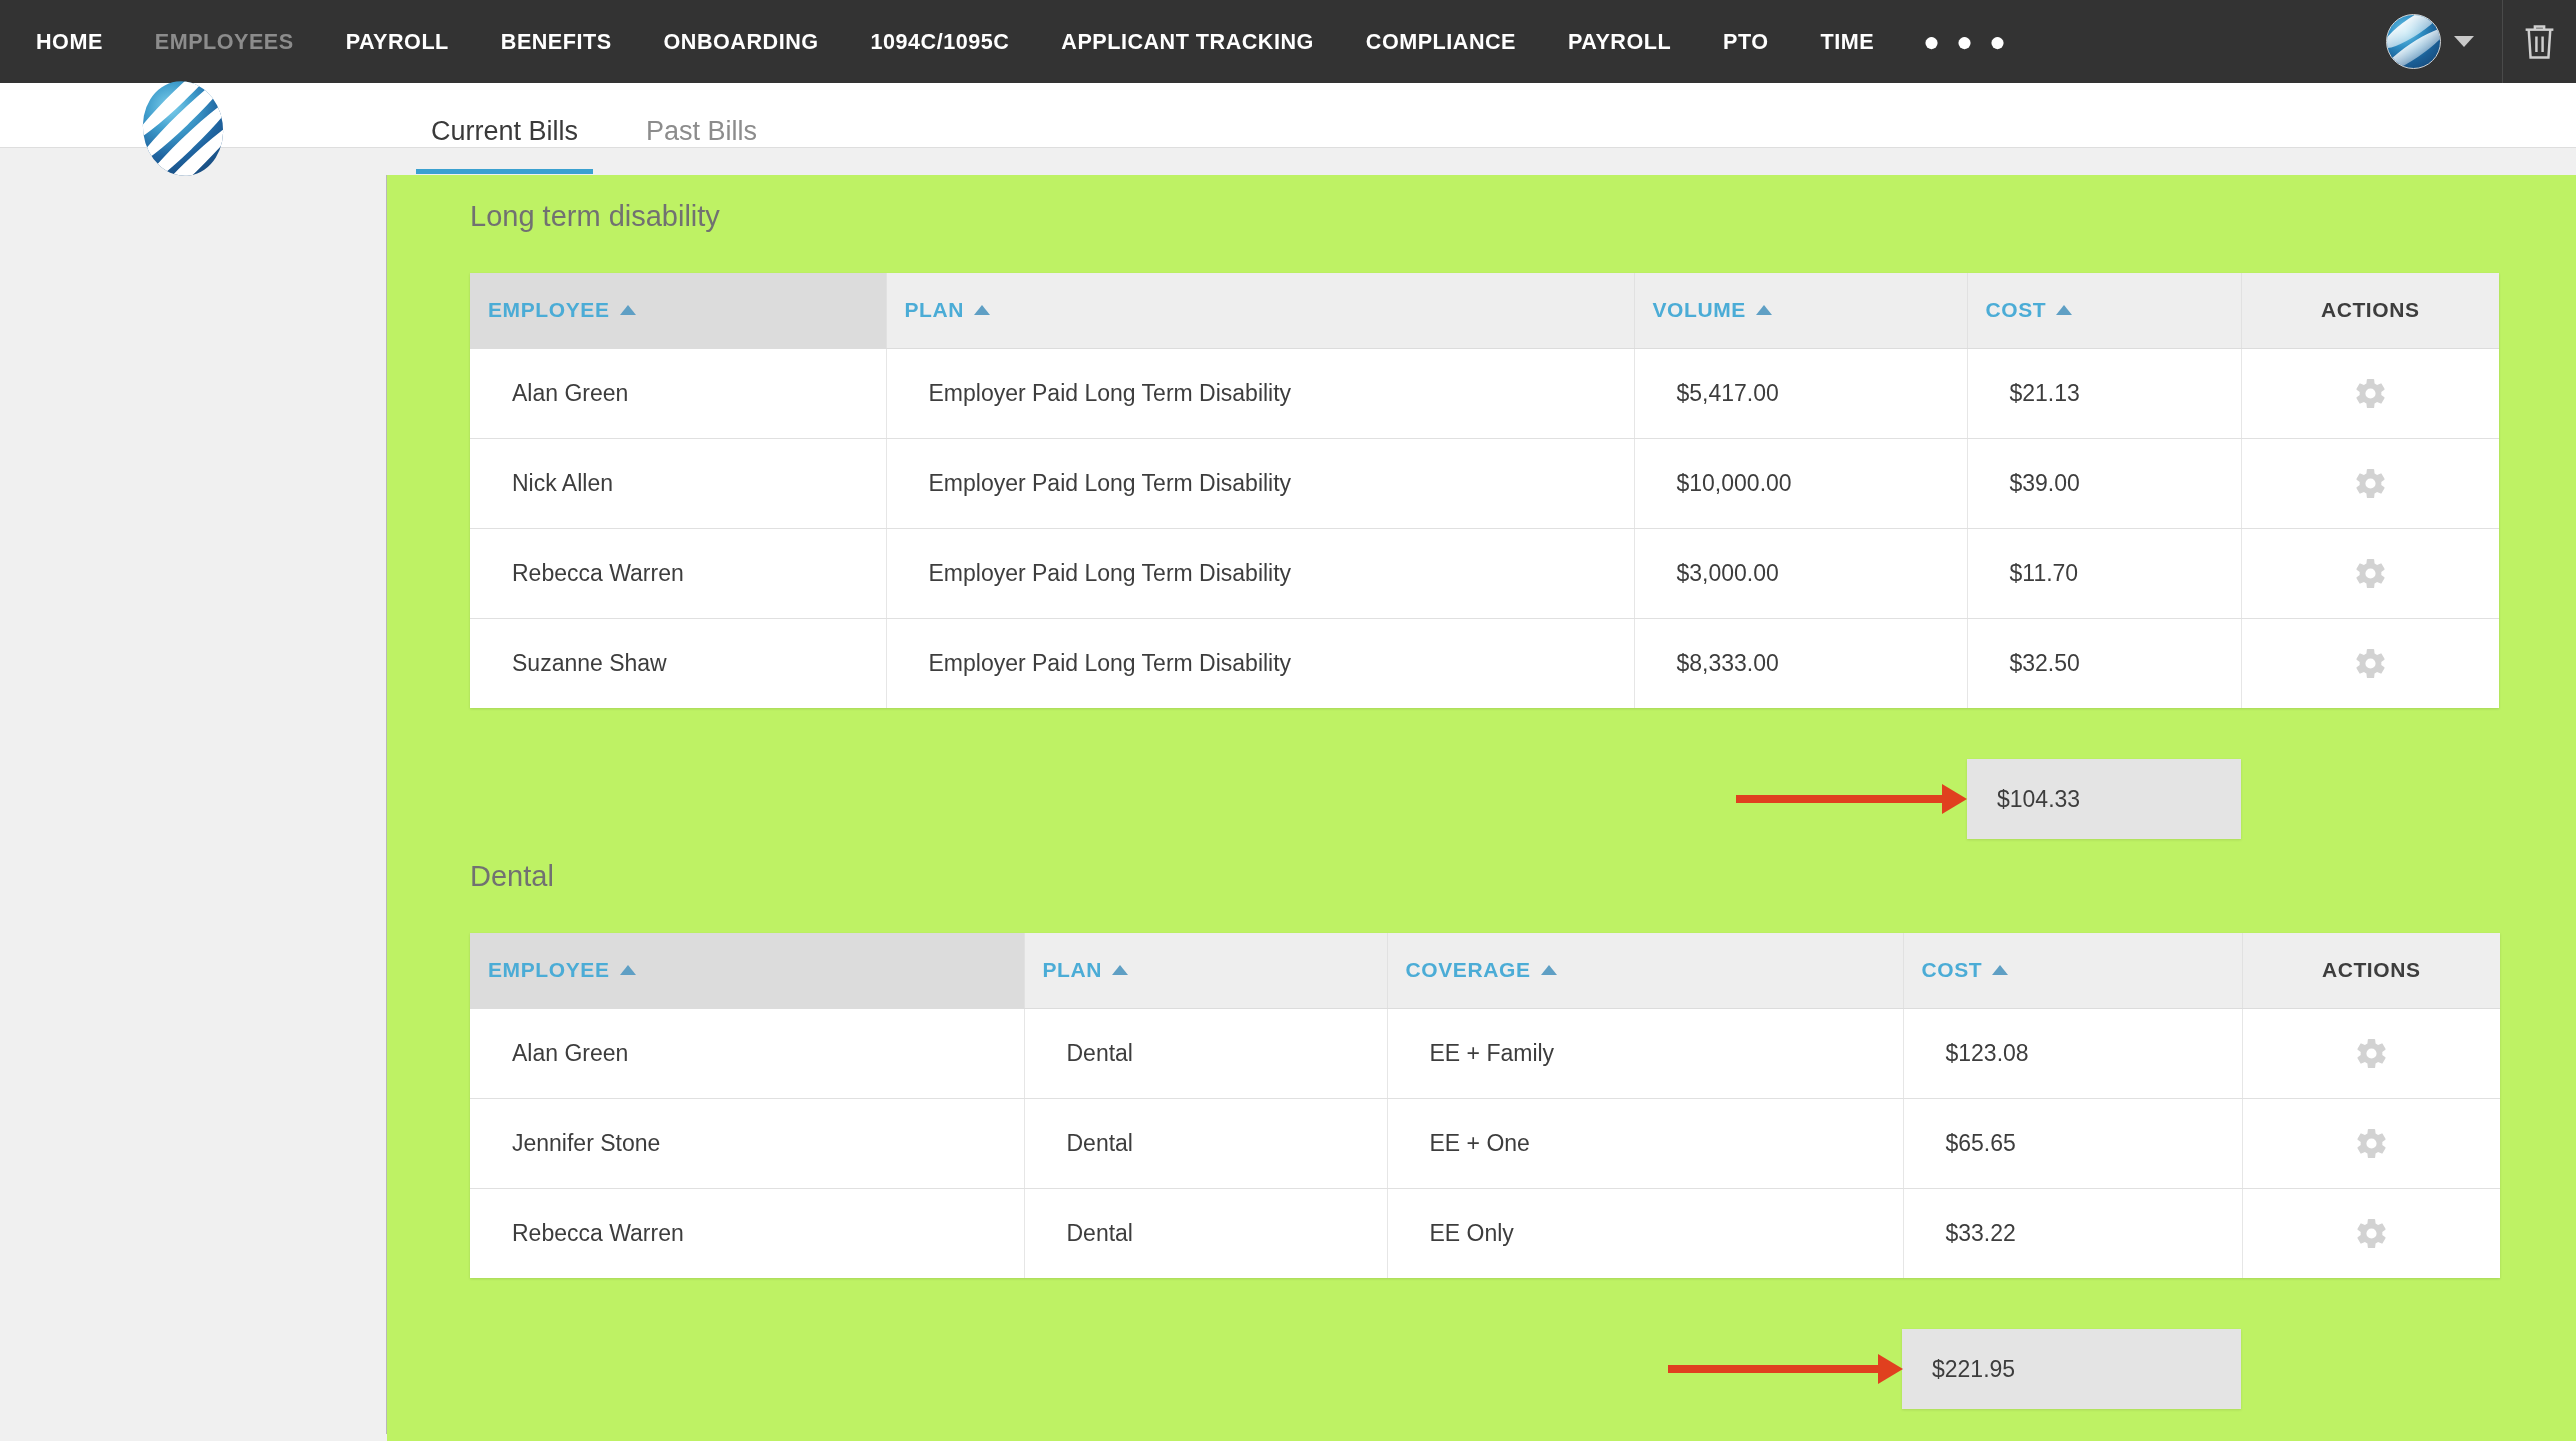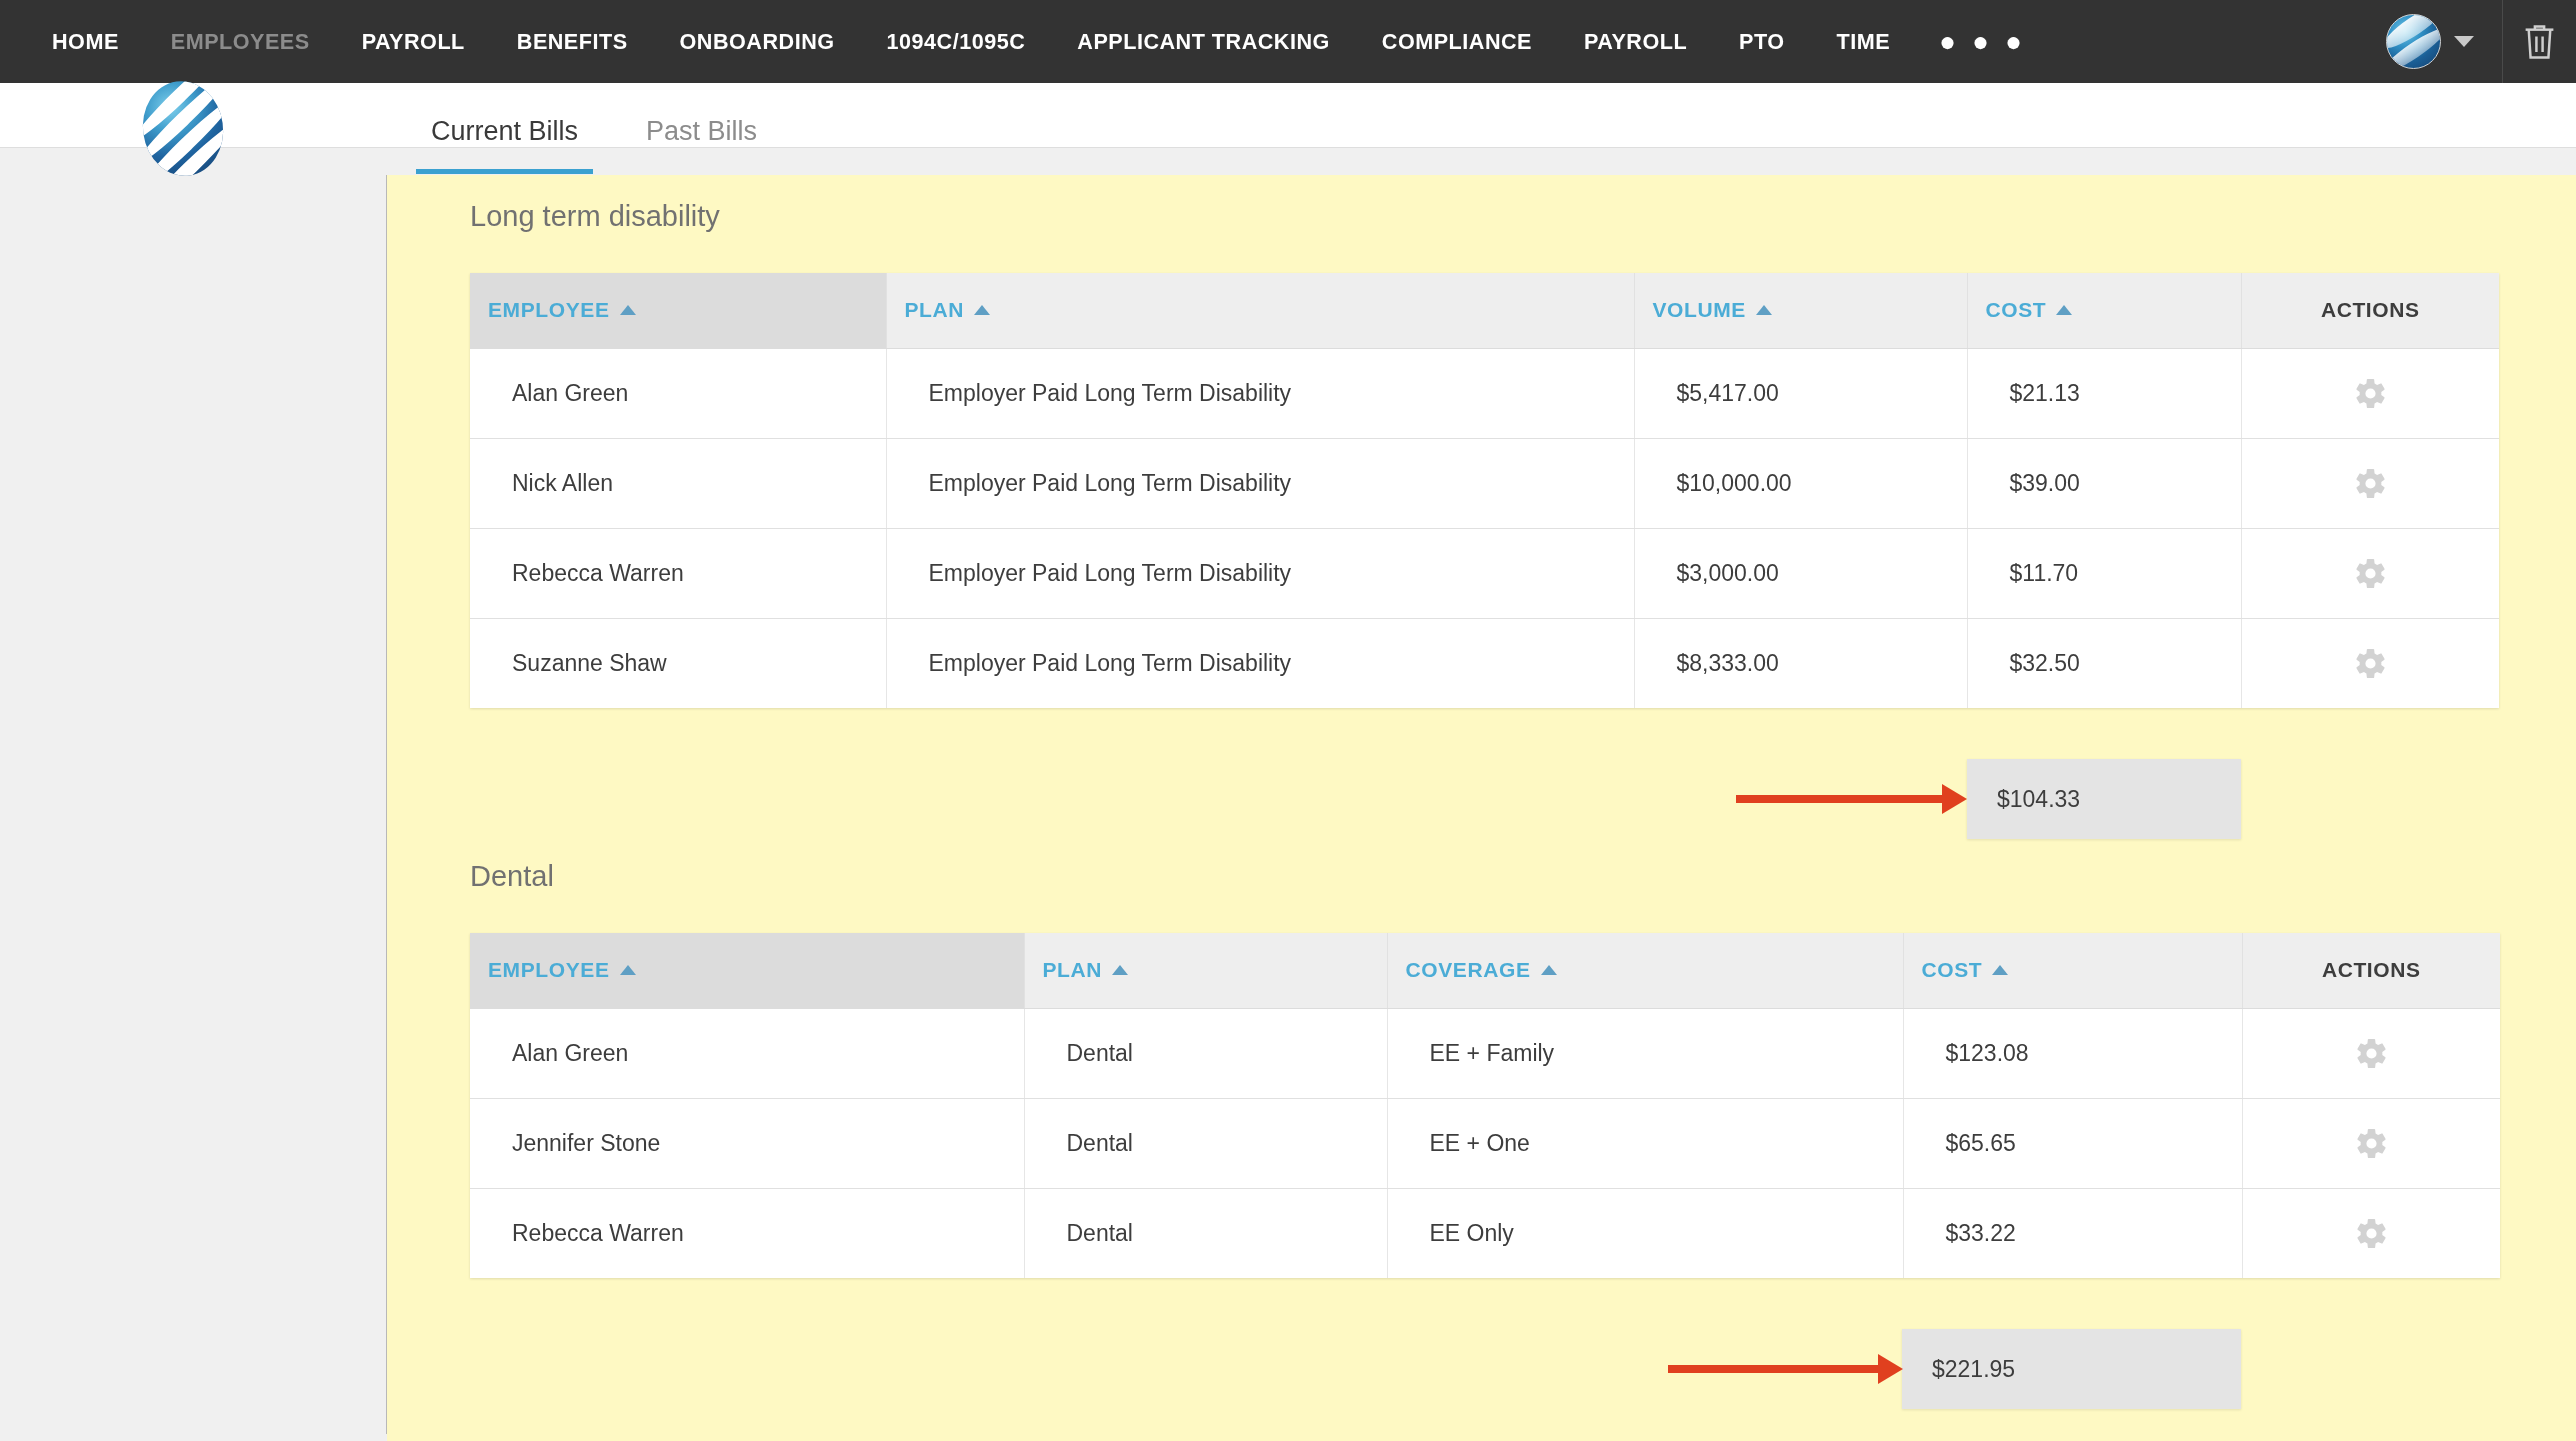--- a/index.html
+++ b/index.html
@@ -20,21 +20,21 @@
     width: 2576px;
     height: 83px;
     background: #333333;
     display: flex;
     align-items: center;
   }
   .nav-links {
     display: flex;
     align-items: center;
     height: 83px;
-    padding-left: 26px;
+    padding-left: 10px;
   }
   .nav-link {
     color: #ffffff;
     font-size: 21.6px;
     font-weight: bold;
     letter-spacing: 0.5px;
     padding: 0 26px;
     line-height: 83px;
     white-space: nowrap;
     cursor: pointer;
@@ -174,21 +174,21 @@
     left: 0; top: 0;
     width: 387px;
     height: 1259px;
     background: #f0f0f0;
     border-right: 0.8px solid #b8b8b8;
   }
   .content {
     position: absolute;
     left: 387px; top: 0;
     right: 0; bottom: 0;
-    background: #fef9c3;
+    background: #bef264;
   }
 
   .section { position: absolute; left: 0; width: 2189px; }
   .section-title {
     font-size: 29px;
     color: #717171;
     font-weight: normal;
     margin-left: 83px;
   }
 

